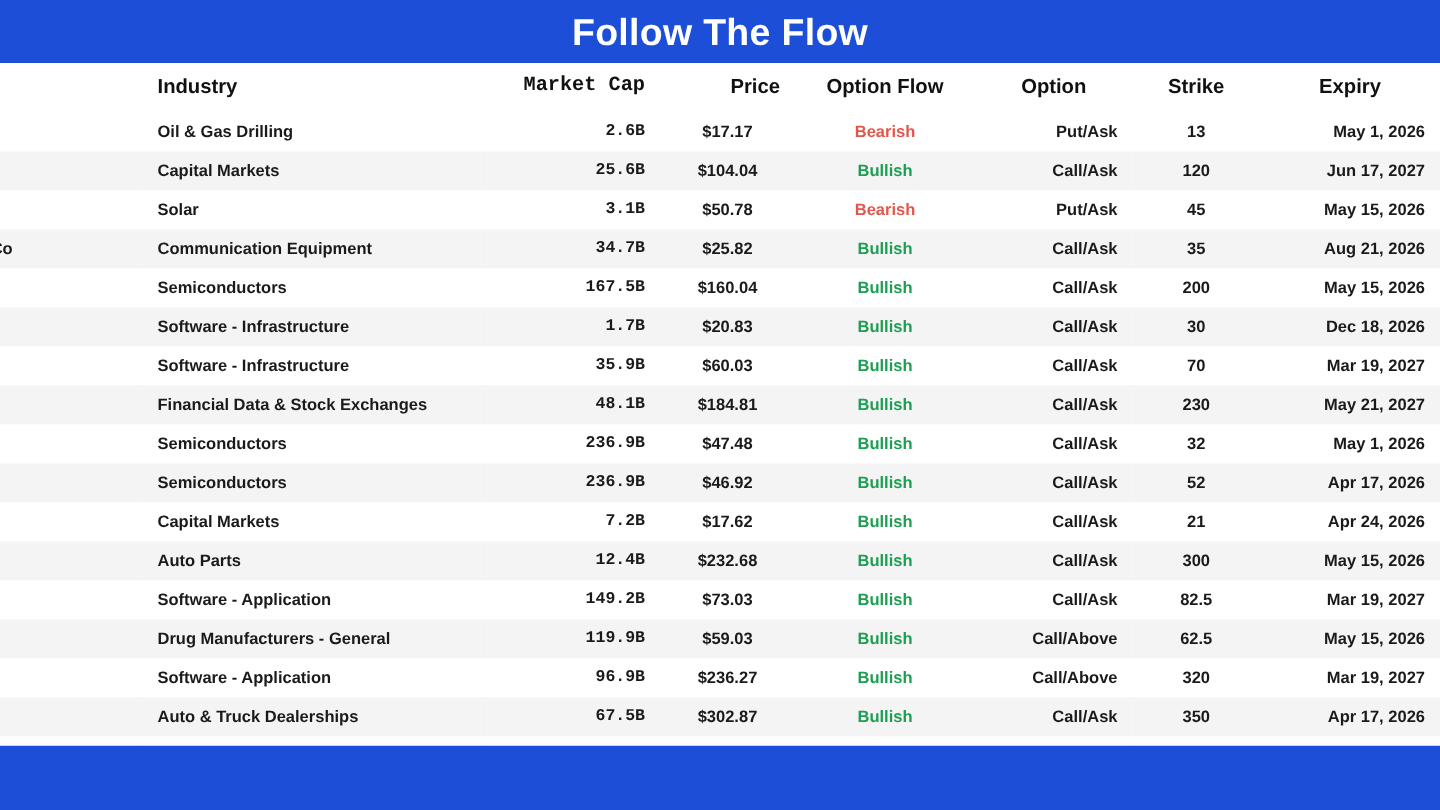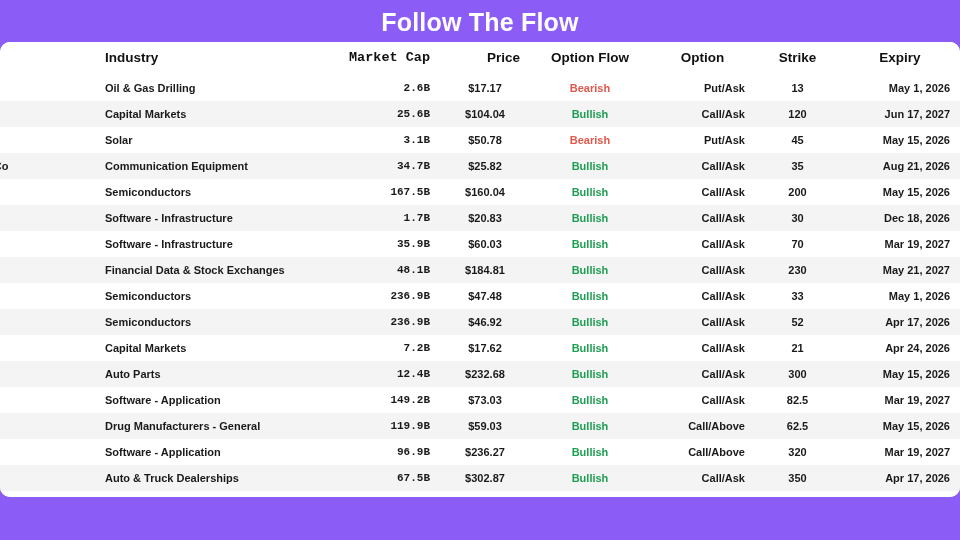--- a/index.html
+++ b/index.html
@@ -8,42 +8,41 @@
     background: #000000;
     width: 960px;
     height: 540px;
     overflow: hidden;
     font-family: "Liberation Sans", sans-serif;
   }
   #page {
     position: relative;
     width: 960px;
     height: 540px;
-    background: #8b5cf6;
+    background: #1d4ed8;
   }
   #title {
     position: absolute;
     top: 8px;
     left: 0;
     width: 960px;
     text-align: center;
     color: #ffffff;
     font-size: 25px;
     font-weight: bold;
     letter-spacing: 0.2px;
   }
   #table-wrap {
     position: absolute;
     top: 42px;
     left: 0;
     width: 960px;
     height: 455px;
     overflow: hidden;
     background: #ffffff;
-    border-radius: 10px;
   }
   table {
     border-collapse: collapse;
     width: 1060px;
     margin-left: -100px;
     table-layout: fixed;
     font-size: 11px;
   }
   thead th {
     background: #ffffff;
@@ -184,21 +183,21 @@
             <td class="c-strike">230</td>
             <td class="c-expiry">May 21, 2027</td>
           </tr>
           <tr class="even">
             <td class="c-company"></td>
             <td class="c-industry">Semiconductors</td>
             <td class="c-mcap">236.9B</td>
             <td class="c-price">$47.48</td>
             <td class="c-flow bullish">Bullish</td>
             <td class="c-option">Call/Ask</td>
-            <td class="c-strike">33</td>
+            <td class="c-strike">32</td>
             <td class="c-expiry">May 1, 2026</td>
           </tr>
           <tr class="odd">
             <td class="c-company"></td>
             <td class="c-industry">Semiconductors</td>
             <td class="c-mcap">236.9B</td>
             <td class="c-price">$46.92</td>
             <td class="c-flow bullish">Bullish</td>
             <td class="c-option">Call/Ask</td>
             <td class="c-strike">52</td>

